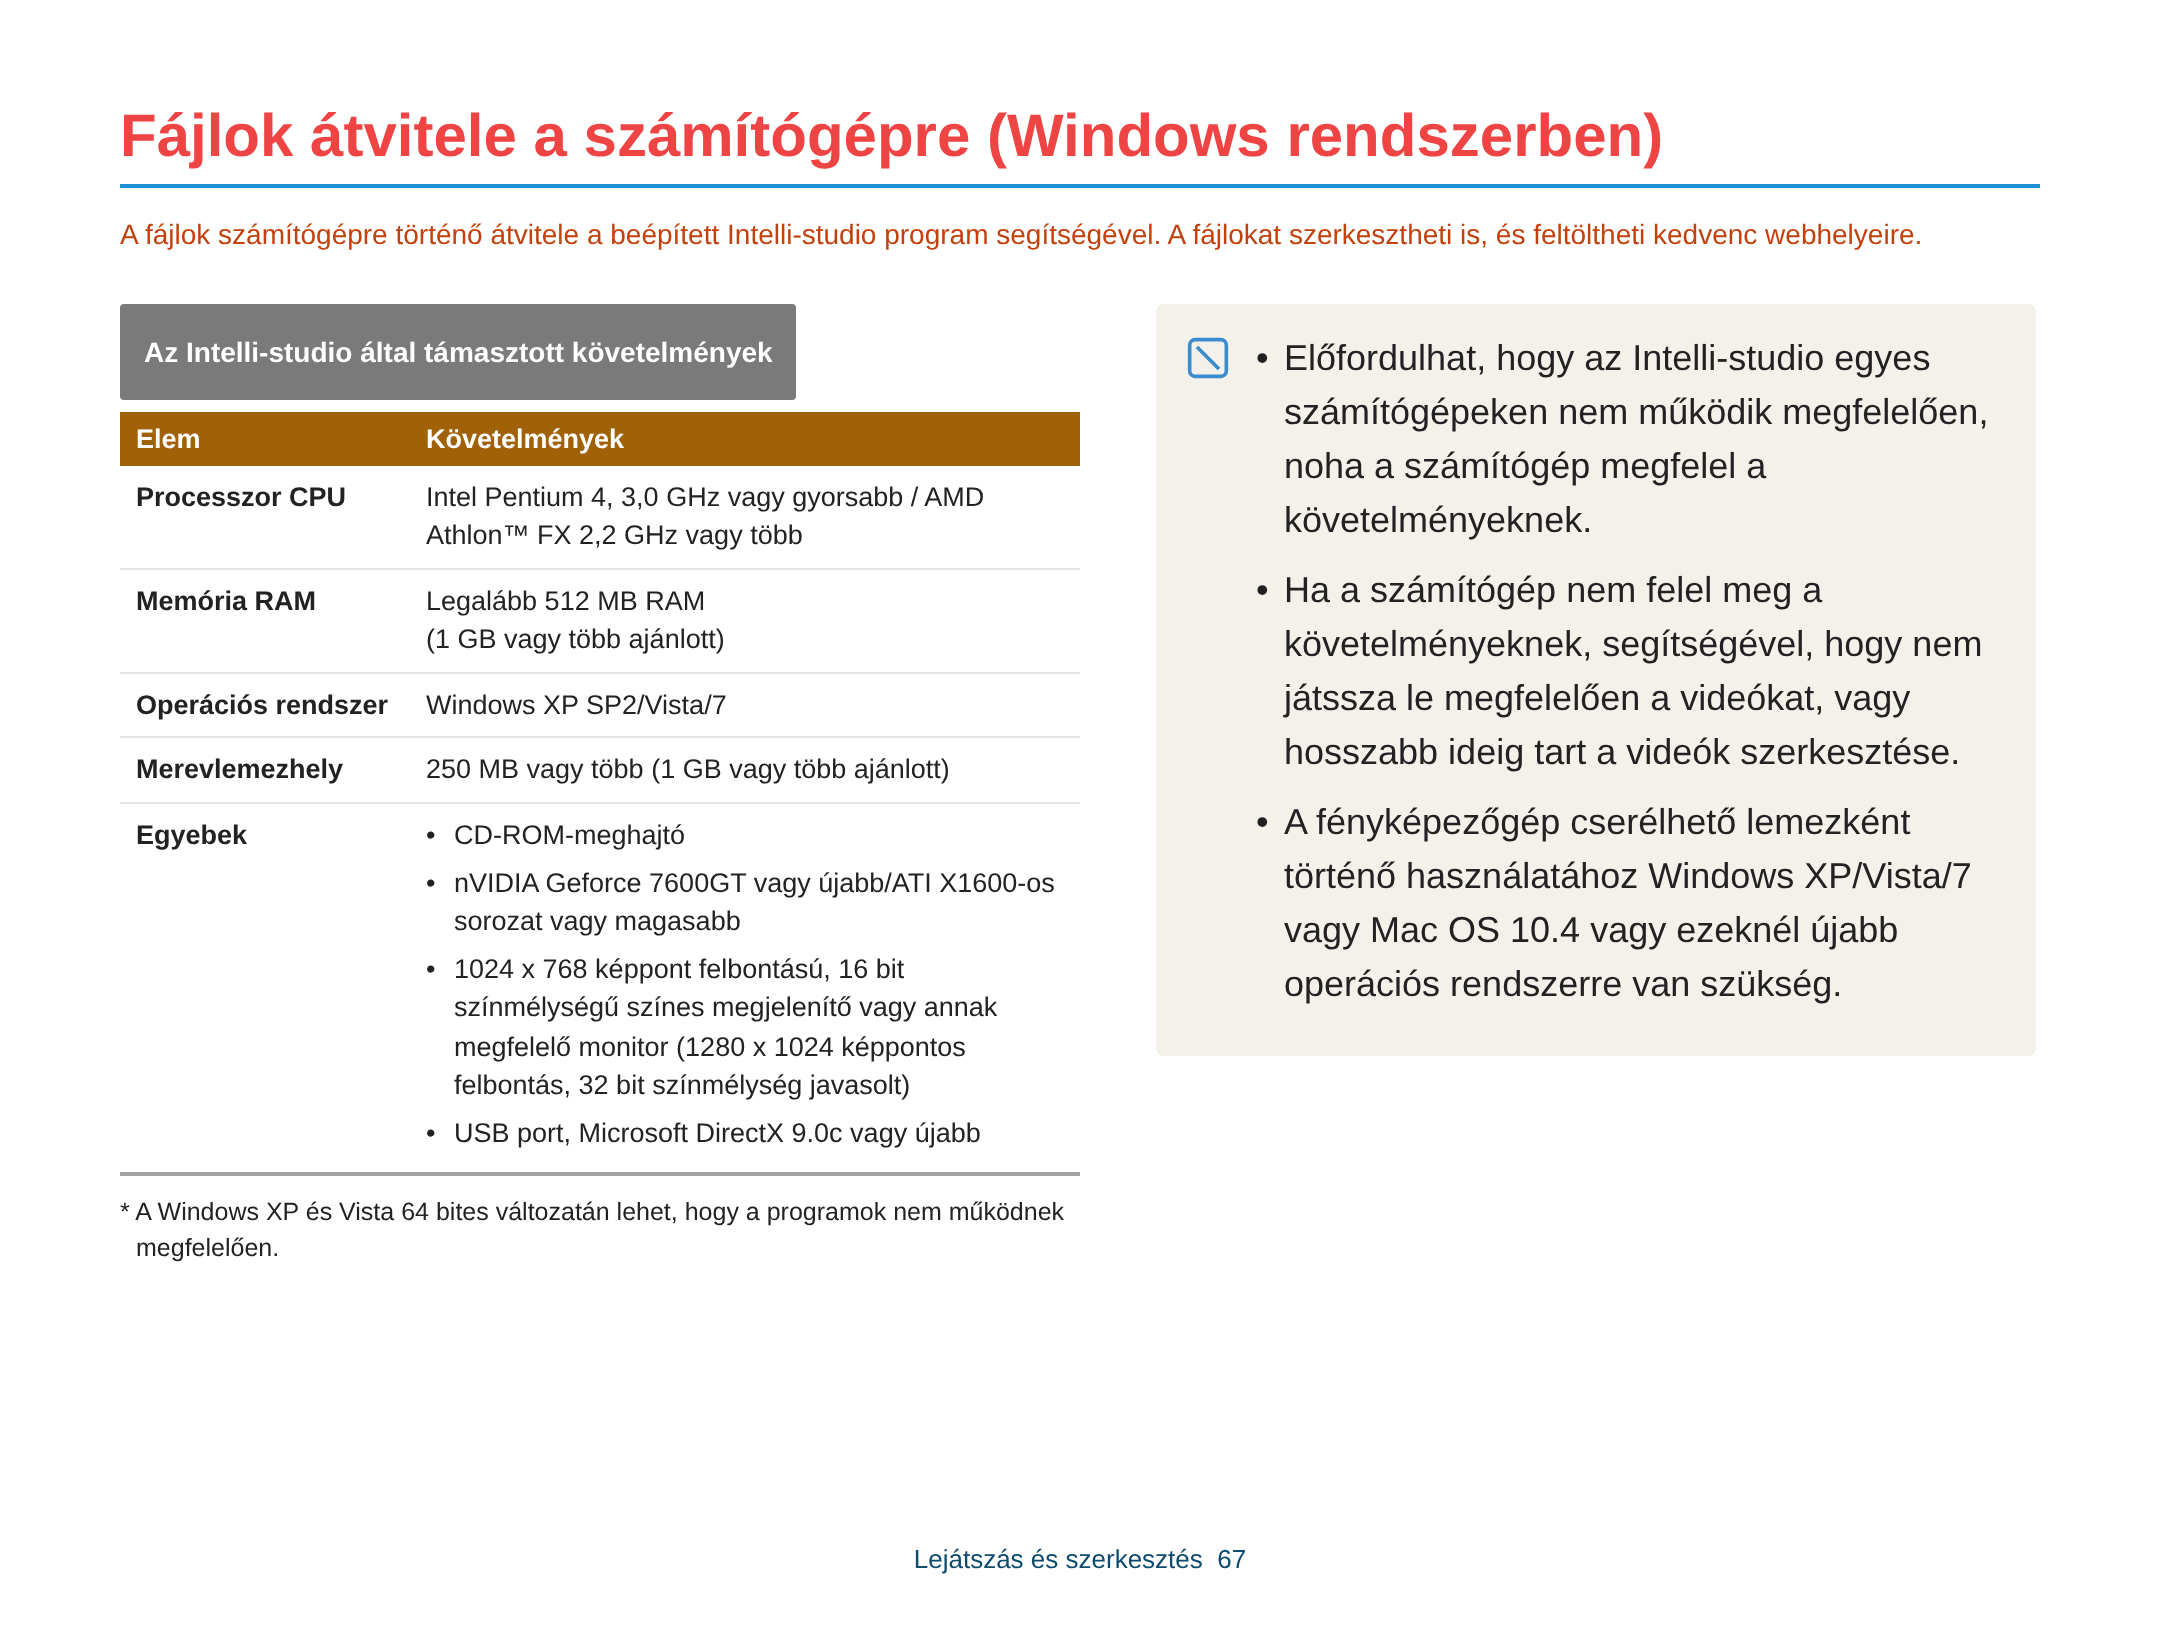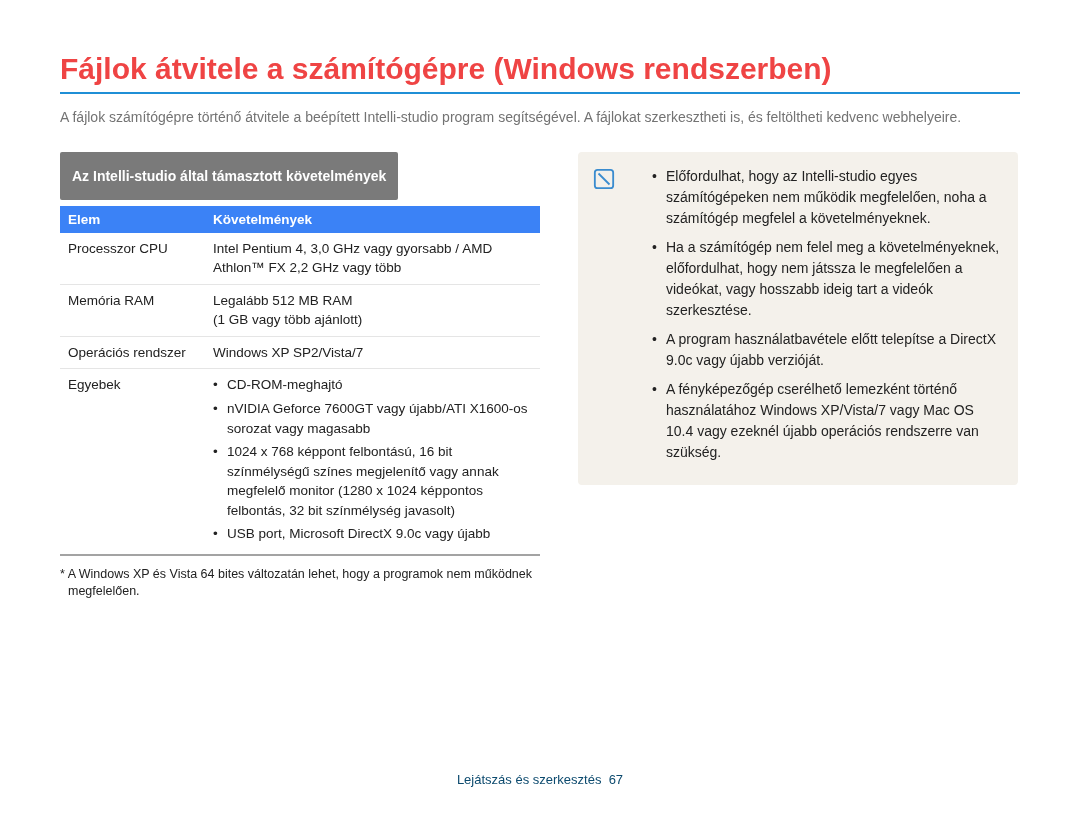--- a/index.html
+++ b/index.html
@@ -1,35 +1,35 @@
 <!DOCTYPE html>
 <html><head>
 <meta charset="utf-8">
 <style>
   * { box-sizing: border-box; margin: 0; padding: 0; }
   html, body { width: 1080px; height: 815px; background: #fff; font-family: Arial, Helvetica, sans-serif; color: #222; }
   .page { padding: 52px 60px 0 60px; position: relative; height: 100%; }
   h1.page-title { color: #ef4444; font-size: 30px; font-weight: bold; border-bottom: 2px solid #1f8fd6; padding-bottom: 6px; margin-bottom: 14px; }
-  .intro { font-size: 14px; line-height: 1.4; margin-bottom: 24px; color: #737373; }
+  .intro { font-size: 14px; line-height: 1.4; margin-bottom: 24px; color: #c2410c; }
   .columns { display: flex; gap: 38px; }
   .col-left { width: 480px; }
   .col-right { width: 440px; }
   .section-label { display: inline-block; background: #7a7a7a; color: #fff; font-size: 14px; font-weight: bold; padding: 16px 12px; border-radius: 2px; margin-bottom: 6px; }
   table.req { width: 100%; border-collapse: collapse; font-size: 13.5px; }
-  table.req th { background: #3b82f6; color: #fff; text-align: left; font-weight: bold; padding: 6px 8px; }
+  table.req th { background: #a16207; color: #fff; text-align: left; font-weight: bold; padding: 6px 8px; }
   table.req td { padding: 6px 8px; vertical-align: top; border-bottom: 1px solid #e5e5e5; line-height: 1.45; }
-  table.req td.key { font-weight: normal; width: 145px; }
+  table.req td.key { font-weight: bold; width: 145px; }
   table.req tr:last-child td { border-bottom: 2px solid #a3a3a3; }
   ul.bullets { list-style: none; padding: 0; margin: 0; }
   ul.bullets li { position: relative; padding-left: 14px; margin-bottom: 4px; }
   ul.bullets li::before { content: "•"; position: absolute; left: 0; top: 0; }
   .footnote { font-size: 12.5px; margin-top: 10px; line-height: 1.4; padding-left: 8px; text-indent: -8px; }
   .note-box { background: #f4f1eb; border-radius: 4px; padding: 14px 14px 14px 14px; display: flex; gap: 12px; margin-bottom: 18px; }
   .note-icon { flex: 0 0 24px; display: flex; align-items: flex-start; justify-content: center; padding-top: 2px; }
-  .note-content { font-size: 14px; line-height: 1.5; margin-left: 24px; }
+  .note-content { font-size: 18px; line-height: 1.5; }
   .note-content ul.bullets li { margin-bottom: 8px; }
   .icon-info svg, .icon-warn svg { width: 22px; height: 22px; }
   .page-footer { position: absolute; bottom: 28px; left: 0; width: 100%; text-align: center; font-size: 13px; color: #0c4a6e; }
 </style>
 </head>
 <body>
 
 <div class="page">
   <h1 class="page-title">Fájlok átvitele a számítógépre (Windows rendszerben)</h1>
   <p class="intro">A fájlok számítógépre történő átvitele a beépített Intelli-studio program segítségével. A fájlokat szerkesztheti is, és feltöltheti kedvenc webhelyeire.</p>
@@ -52,20 +52,24 @@
           </tr>
           <tr>
             <td class="key">Memória RAM</td>
             <td>Legalább 512 MB RAM<br>(1 GB vagy több ajánlott)</td>
           </tr>
           <tr>
             <td class="key">Operációs rendszer</td>
             <td>Windows XP SP2/Vista/7</td>
           </tr>
           <tr>
+            <td class="key">Merevlemezhely</td>
+            <td>250 MB vagy több (1 GB vagy több ajánlott)</td>
+          </tr>
+          <tr>
             <td class="key">Egyebek</td>
             <td>
               <ul class="bullets">
                 <li>CD-ROM-meghajtó</li>
                 <li>nVIDIA Geforce 7600GT vagy újabb/ATI X1600-os sorozat vagy magasabb</li>
                 <li>1024 x 768 képpont felbontású, 16 bit színmélységű színes megjelenítő vagy annak megfelelő monitor (1280 x 1024 képpontos felbontás, 32 bit színmélység javasolt)</li>
                 <li>USB port, Microsoft DirectX 9.0c vagy újabb</li>
               </ul>
             </td>
           </tr>
@@ -79,22 +83,21 @@
       <div class="note-box">
         <div class="note-icon icon-info">
           <svg viewBox="0 0 24 24">
               <rect x="2" y="2" width="20" height="20" rx="3" fill="none" stroke="#3a8ccf" stroke-width="2"></rect>
               <line x1="6" y1="6" x2="18" y2="18" stroke="#3a8ccf" stroke-width="2"></line>
             </svg>
         </div>
         <div class="note-content">
           <ul class="bullets">
             <li>Előfordulhat, hogy az Intelli-studio egyes számítógépeken nem működik megfelelően, noha a számítógép megfelel a követelményeknek.</li>
-            <li>Ha a számítógép nem felel meg a követelményeknek, előfordulhat, hogy nem játssza le megfelelően a videókat, vagy hosszabb ideig tart a videók szerkesztése.</li>
-            <li>A program használatbavétele előtt telepítse a DirectX 9.0c vagy újabb verzióját.</li>
+            <li>Ha a számítógép nem felel meg a követelményeknek, segítségével, hogy nem játssza le megfelelően a videókat, vagy hosszabb ideig tart a videók szerkesztése.</li>
             <li>A fényképezőgép cserélhető lemezként történő használatához Windows XP/Vista/7 vagy Mac OS 10.4 vagy ezeknél újabb operációs rendszerre van szükség.</li>
           </ul>
         </div>
       </div>
 
     </div>
   </div>
 
   <div class="page-footer">
     <span>Lejátszás és szerkesztés</span>&nbsp;&nbsp;<span>67</span>

